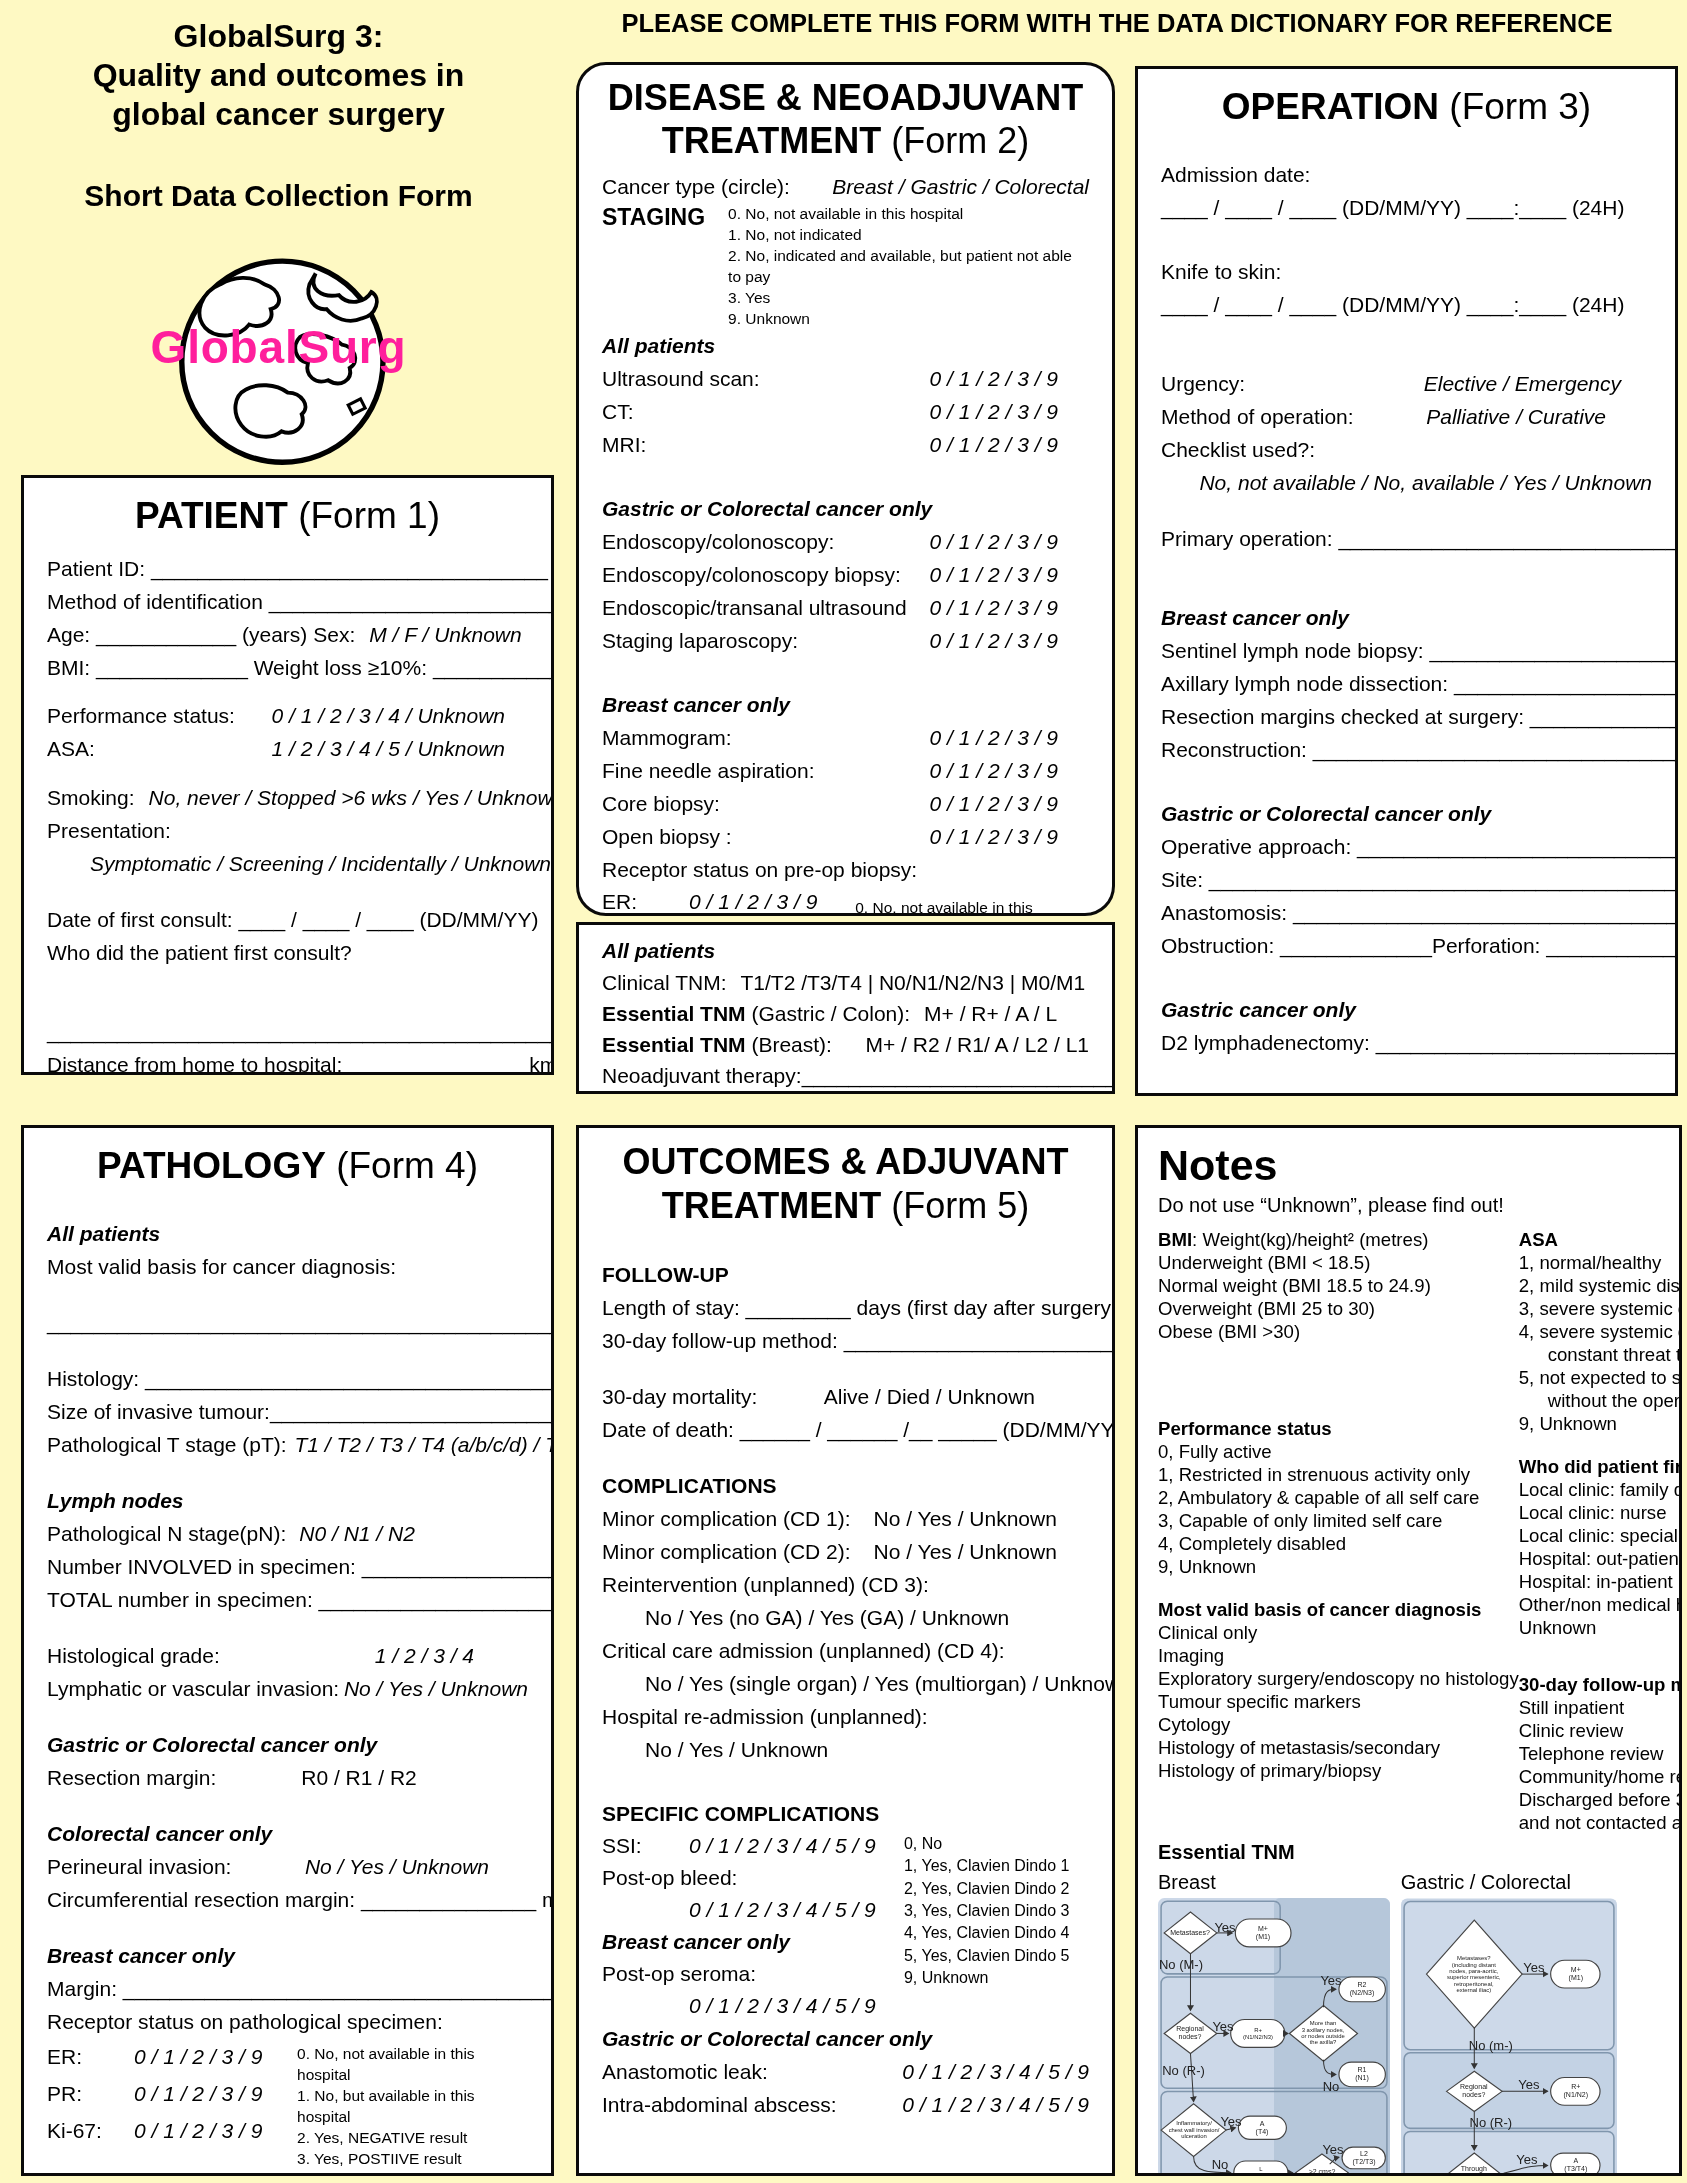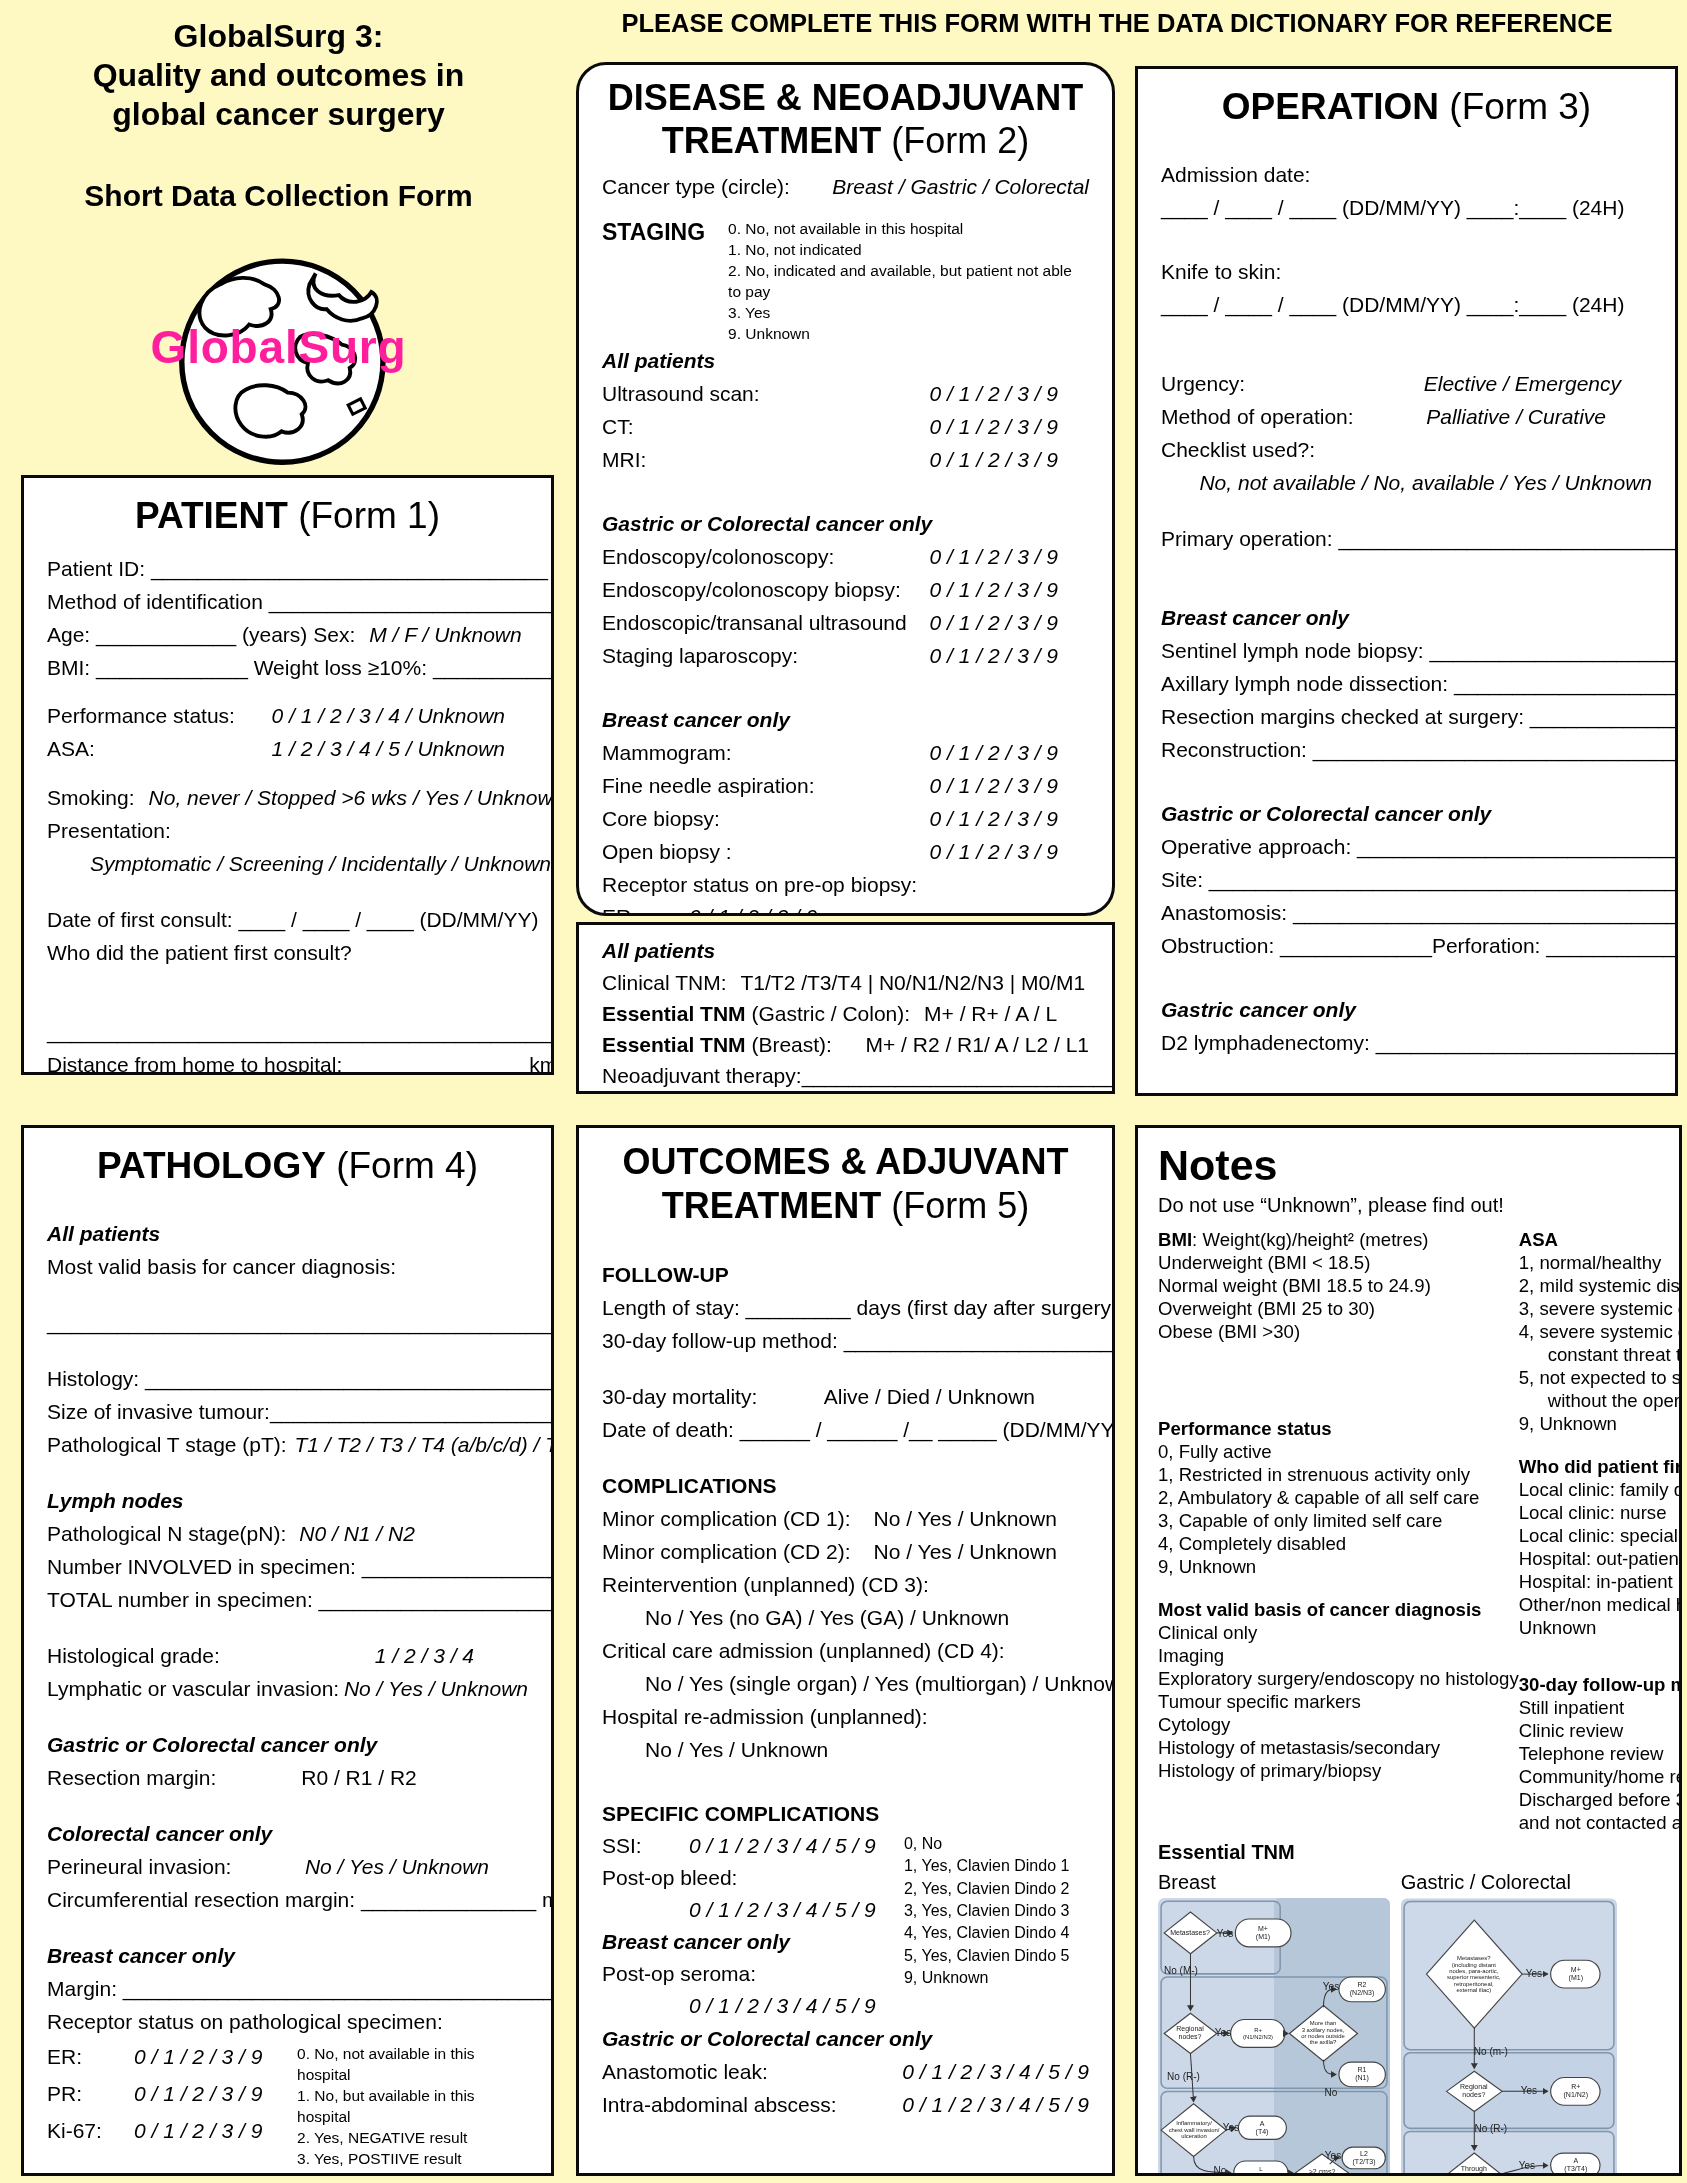--- a/index.html
+++ b/index.html
@@ -40,21 +40,21 @@
   .nhead{font-size:18.6px;line-height:23px;font-weight:700;white-space:nowrap;}
   .nind{padding-left:29px;}
   .ngap{height:20px;}
   
   .flowlabels{display:flex;gap:10.8px;font-size:20px;margin-top:6.2px;}
   .flowrow{display:flex;gap:10.8px;margin-top:4.6px;}
   .flow{position:relative;}
   .flow svg{position:absolute;left:0;top:0;}
   .fnode{position:absolute;transform:translate(-50%,-50%);text-align:center;font-size:7px;line-height:1.08;white-space:pre-line;color:#1a1a1a;}
   .fs8{font-size:5.9px;}
-  .fedge{position:absolute;transform:translate(-50%,-50%);font-size:10px;color:#222;white-space:nowrap;margin-top:6px;}
+  .fedge{position:absolute;transform:translate(-50%,-50%);font-size:13px;color:#222;white-space:nowrap;}
 </style>
 </head>
 <body>
 
 <div id="page">
 
   <div id="header">
     <div class="htitle">GlobalSurg 3:</div>
     <div class="htitle">Quality and outcomes in</div>
     <div class="htitle">global cancer surgery</div>
@@ -133,21 +133,21 @@
     <div class="ptitle2 b">DISEASE &amp; NEOADJUVANT</div>
     <div class="ptitle2">
       <span class="b">TREATMENT</span>
       <span>(Form 2)</span>
     </div>
     <div class="g10"></div>
     <div class="line">
         <span>Cancer type (circle):</span>
         <span class="i">Breast  /  Gastric  /  Colorectal</span>
       </div>
-    <div style="display:flex;gap:23px;margin-top:15px;">
+    <div style="display:flex;gap:23px;margin-top:0;">
       <div class="b" style="font-size:23px;line-height:28px;">STAGING</div>
       <div class="leg">
         <div>0. No, not available in this hospital</div>
         <div>1. No, not indicated</div>
         <div>2. No, indicated and available, but patient not able to pay</div>
         <div>3. Yes</div>
         <div>9. Unknown</div>
       </div>
     </div>
     <div class="line start">

